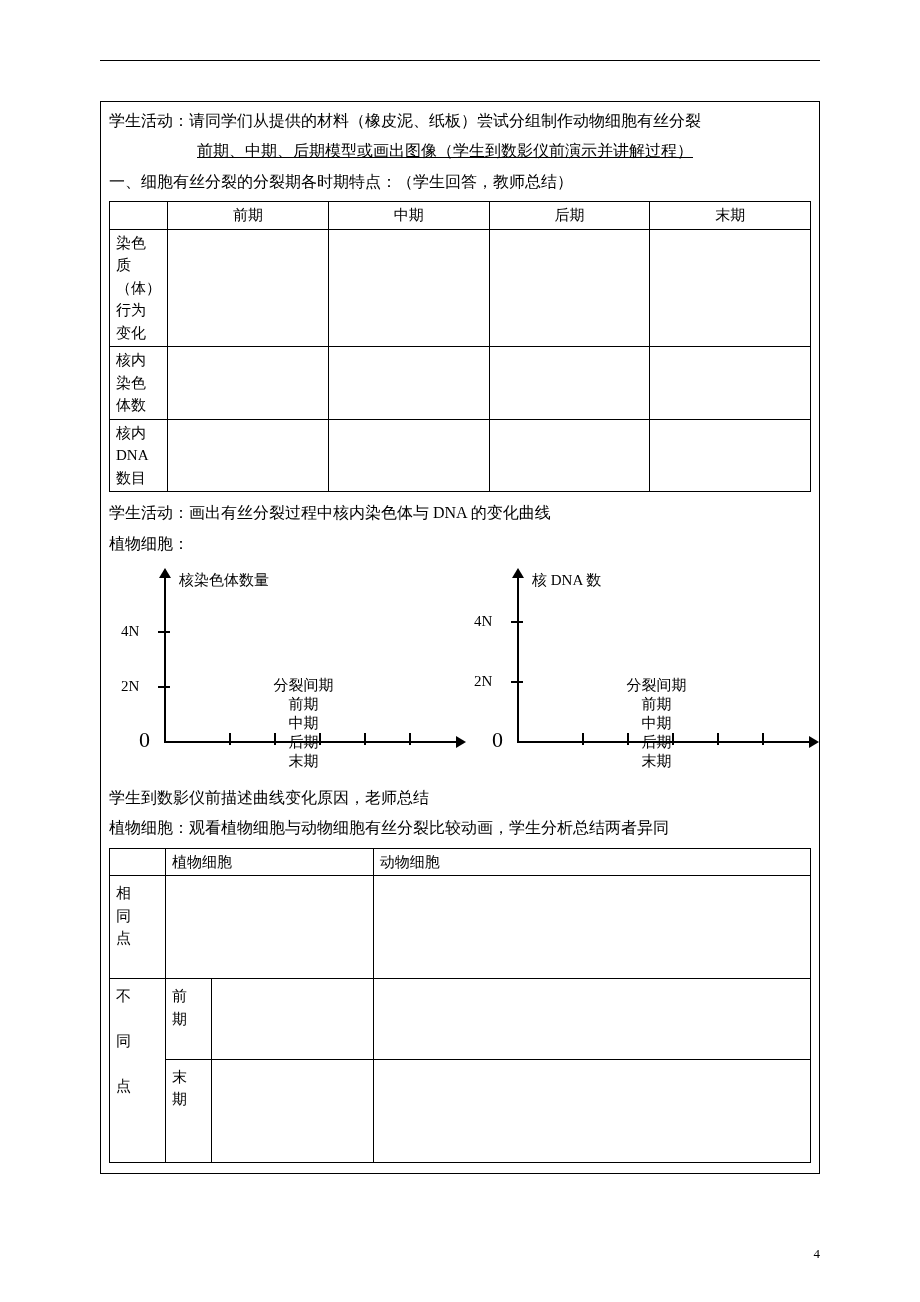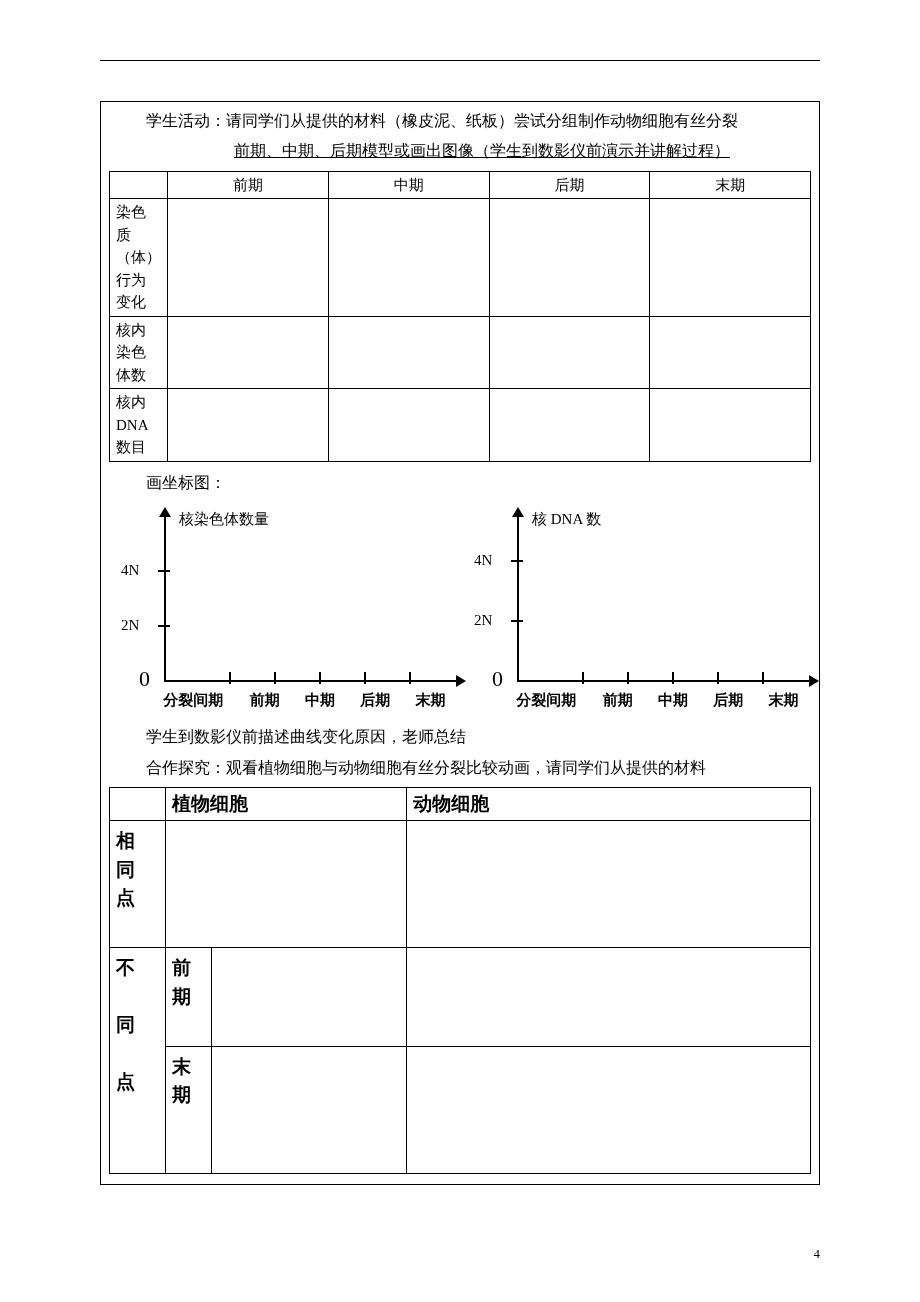--- a/index.html
+++ b/index.html
@@ -21,21 +21,20 @@
       border-top: 1px solid #000;
       margin: 0 0 40px 0;
     }
     .outer-frame {
       border: 1px solid #000;
       padding: 0;
     }
     .section-text {
       padding: 4px 8px;
       line-height: 1.9;
-      margin-left: 37px;
     }
     .indent {
       padding-left: 5.5em;
       text-decoration: underline;
     }
     table {
       border-collapse: collapse;
       width: 100%;
     }
     table.inner {
@@ -114,38 +113,39 @@
       height: 12px;
       background: #000;
     }
     .xlabels {
       position: absolute;
       bottom: 0;
       left: 40px;
       right: 0;
       display: flex;
       font-size: 15px;
-      font-weight: bold;
+      font-weight: normal;
+      flex-direction: column;
     }
     .xlabels span:first-child { flex: 1.6; text-align: center; }
     .xlabels span { flex: 1; text-align: center; }
     .chart-title {
       position: absolute;
       left: 70px;
       top: 0;
       font-size: 15px;
     }
     .origin {
       position: absolute;
       left: 30px;
       bottom: 18px;
       font-size: 22px;
       font-family: "Times New Roman", serif;
     }
-    .t2 td { font-size: 19px; font-weight: bold; }
+    .t2 td { font-size: 15px; }
     .t2 .rowhead { width: 56px; padding: 6px 6px; }
     .t2 .subhead { width: 46px; padding: 6px 6px; }
     .t2 .wide { width: auto; }
     .t2 .tall { height: 72px; }
     .page-num {
       position: absolute;
       bottom: 40px;
       right: 100px;
       font-size: 13px;
       font-family: "Times New Roman", serif;
@@ -155,20 +155,21 @@
 <body>
 
 <div class="page">
   <div class="header-rule"></div>
 
   <div class="outer-frame">
 
     <div class="section-text">
       <div>学生活动：请同学们从提供的材料（橡皮泥、纸板）尝试分组制作动物细胞有丝分裂</div>
       <div class="indent">前期、中期、后期模型或画出图像（学生到数影仪前演示并讲解过程）</div>
+      <div>一、细胞有丝分裂的分裂期各时期特点：（学生回答，教师总结）</div>
     </div>
 
     <table class="inner">
       <tbody>
           <tr>
         <td class="row-label"></td>
         <td class="phase-col">前期</td>
         <td class="phase-col">中期</td>
         <td class="phase-col">后期</td>
         <td class="phase-col">末期</td>
@@ -204,21 +205,22 @@
         </td>
         <td></td>
             <td></td>
             <td></td>
             <td></td>
       </tr>
     </tbody>
       </table>
 
     <div class="section-text">
-      <div>画坐标图：</div>
+      <div>学生活动：画出有丝分裂过程中核内染色体与 DNA 的变化曲线</div>
+      <div>植物细胞：</div>
     </div>
 
     <div class="charts">
       <div class="chart">
         <div class="chart-title">核染色体数量</div>
         <div class="y-axis"></div>
         <div class="x-axis"></div>
         <div class="ytick" style="top:60px"></div>
         <div class="ytick-label" style="top:60px">4N</div>
         <div class="ytick" style="top:115px"></div>
@@ -257,21 +259,21 @@
           <span>前期</span>
           <span>中期</span>
           <span>后期</span>
           <span>末期</span>
         </div>
       </div>
     </div>
 
     <div class="section-text">
       <div>学生到数影仪前描述曲线变化原因，老师总结</div>
-      <div>合作探究：观看植物细胞与动物细胞有丝分裂比较动画，请同学们从提供的材料</div>
+      <div>植物细胞：观看植物细胞与动物细胞有丝分裂比较动画，学生分析总结两者异同</div>
     </div>
 
     <table class="inner t2">
       <tbody>
           <tr>
         <td class="rowhead"></td>
         <td colspan="2">植物细胞</td>
         <td>动物细胞</td>
       </tr>
       <tr class="tall">

